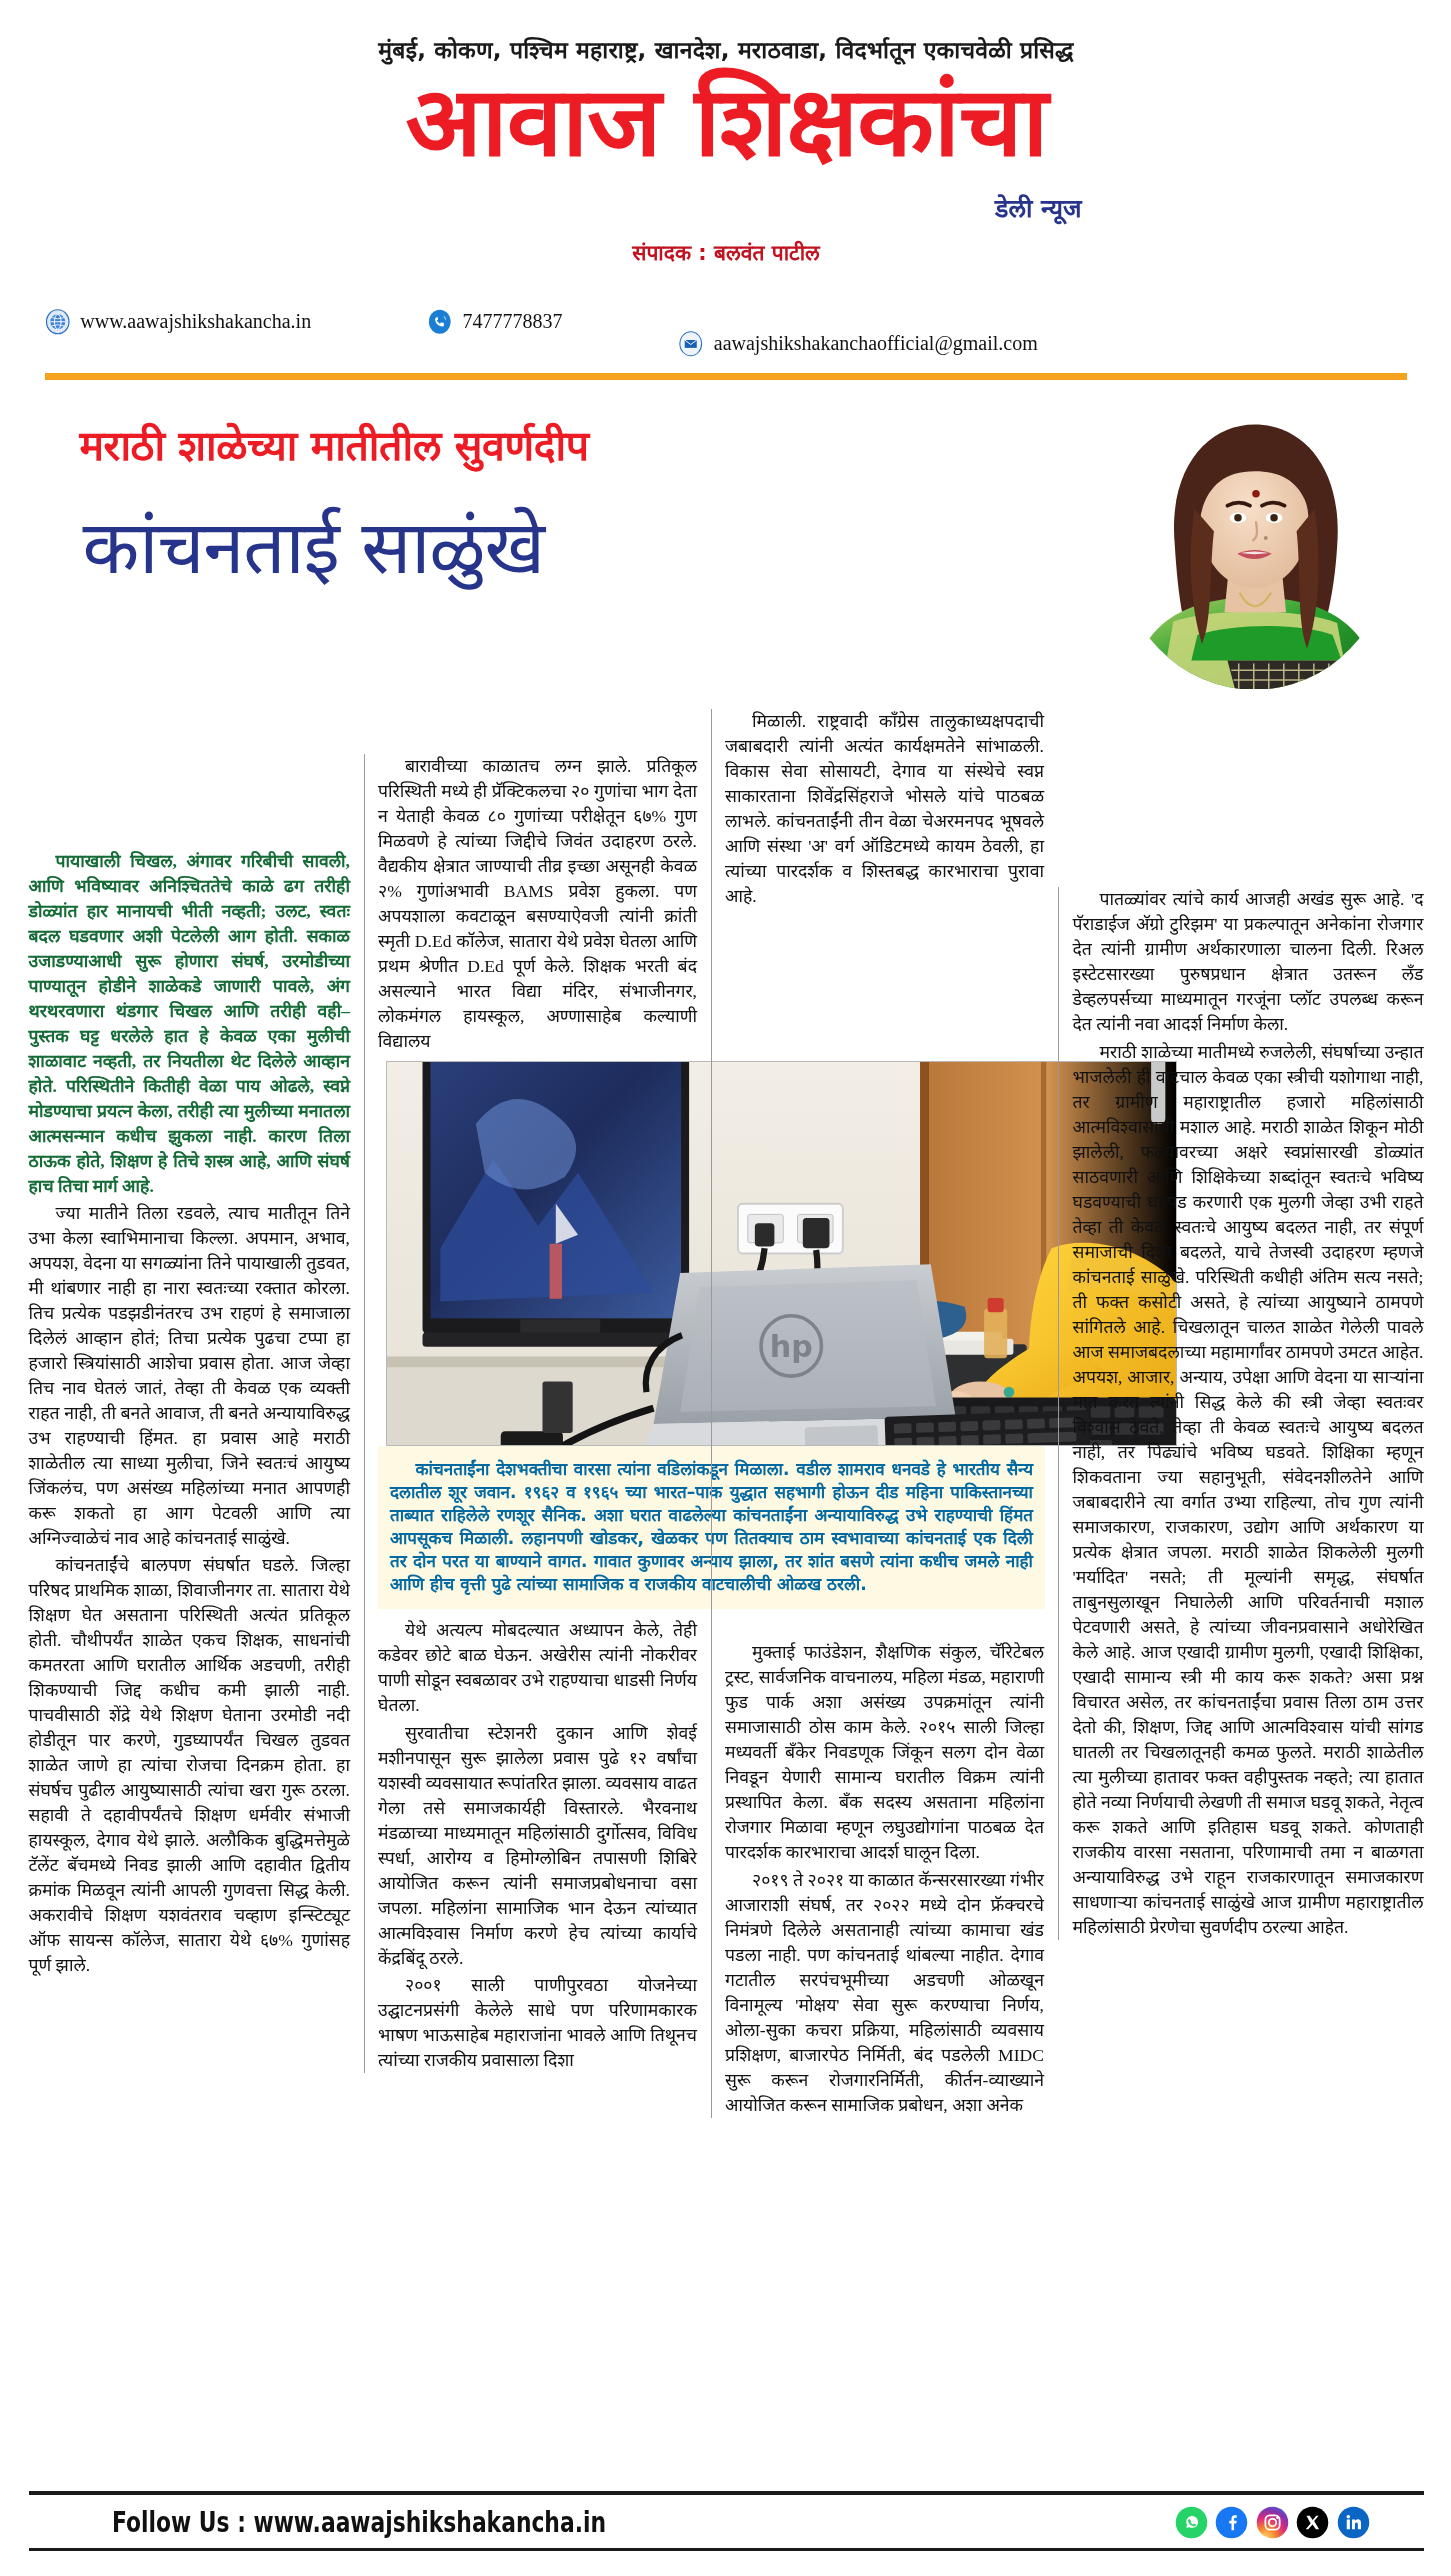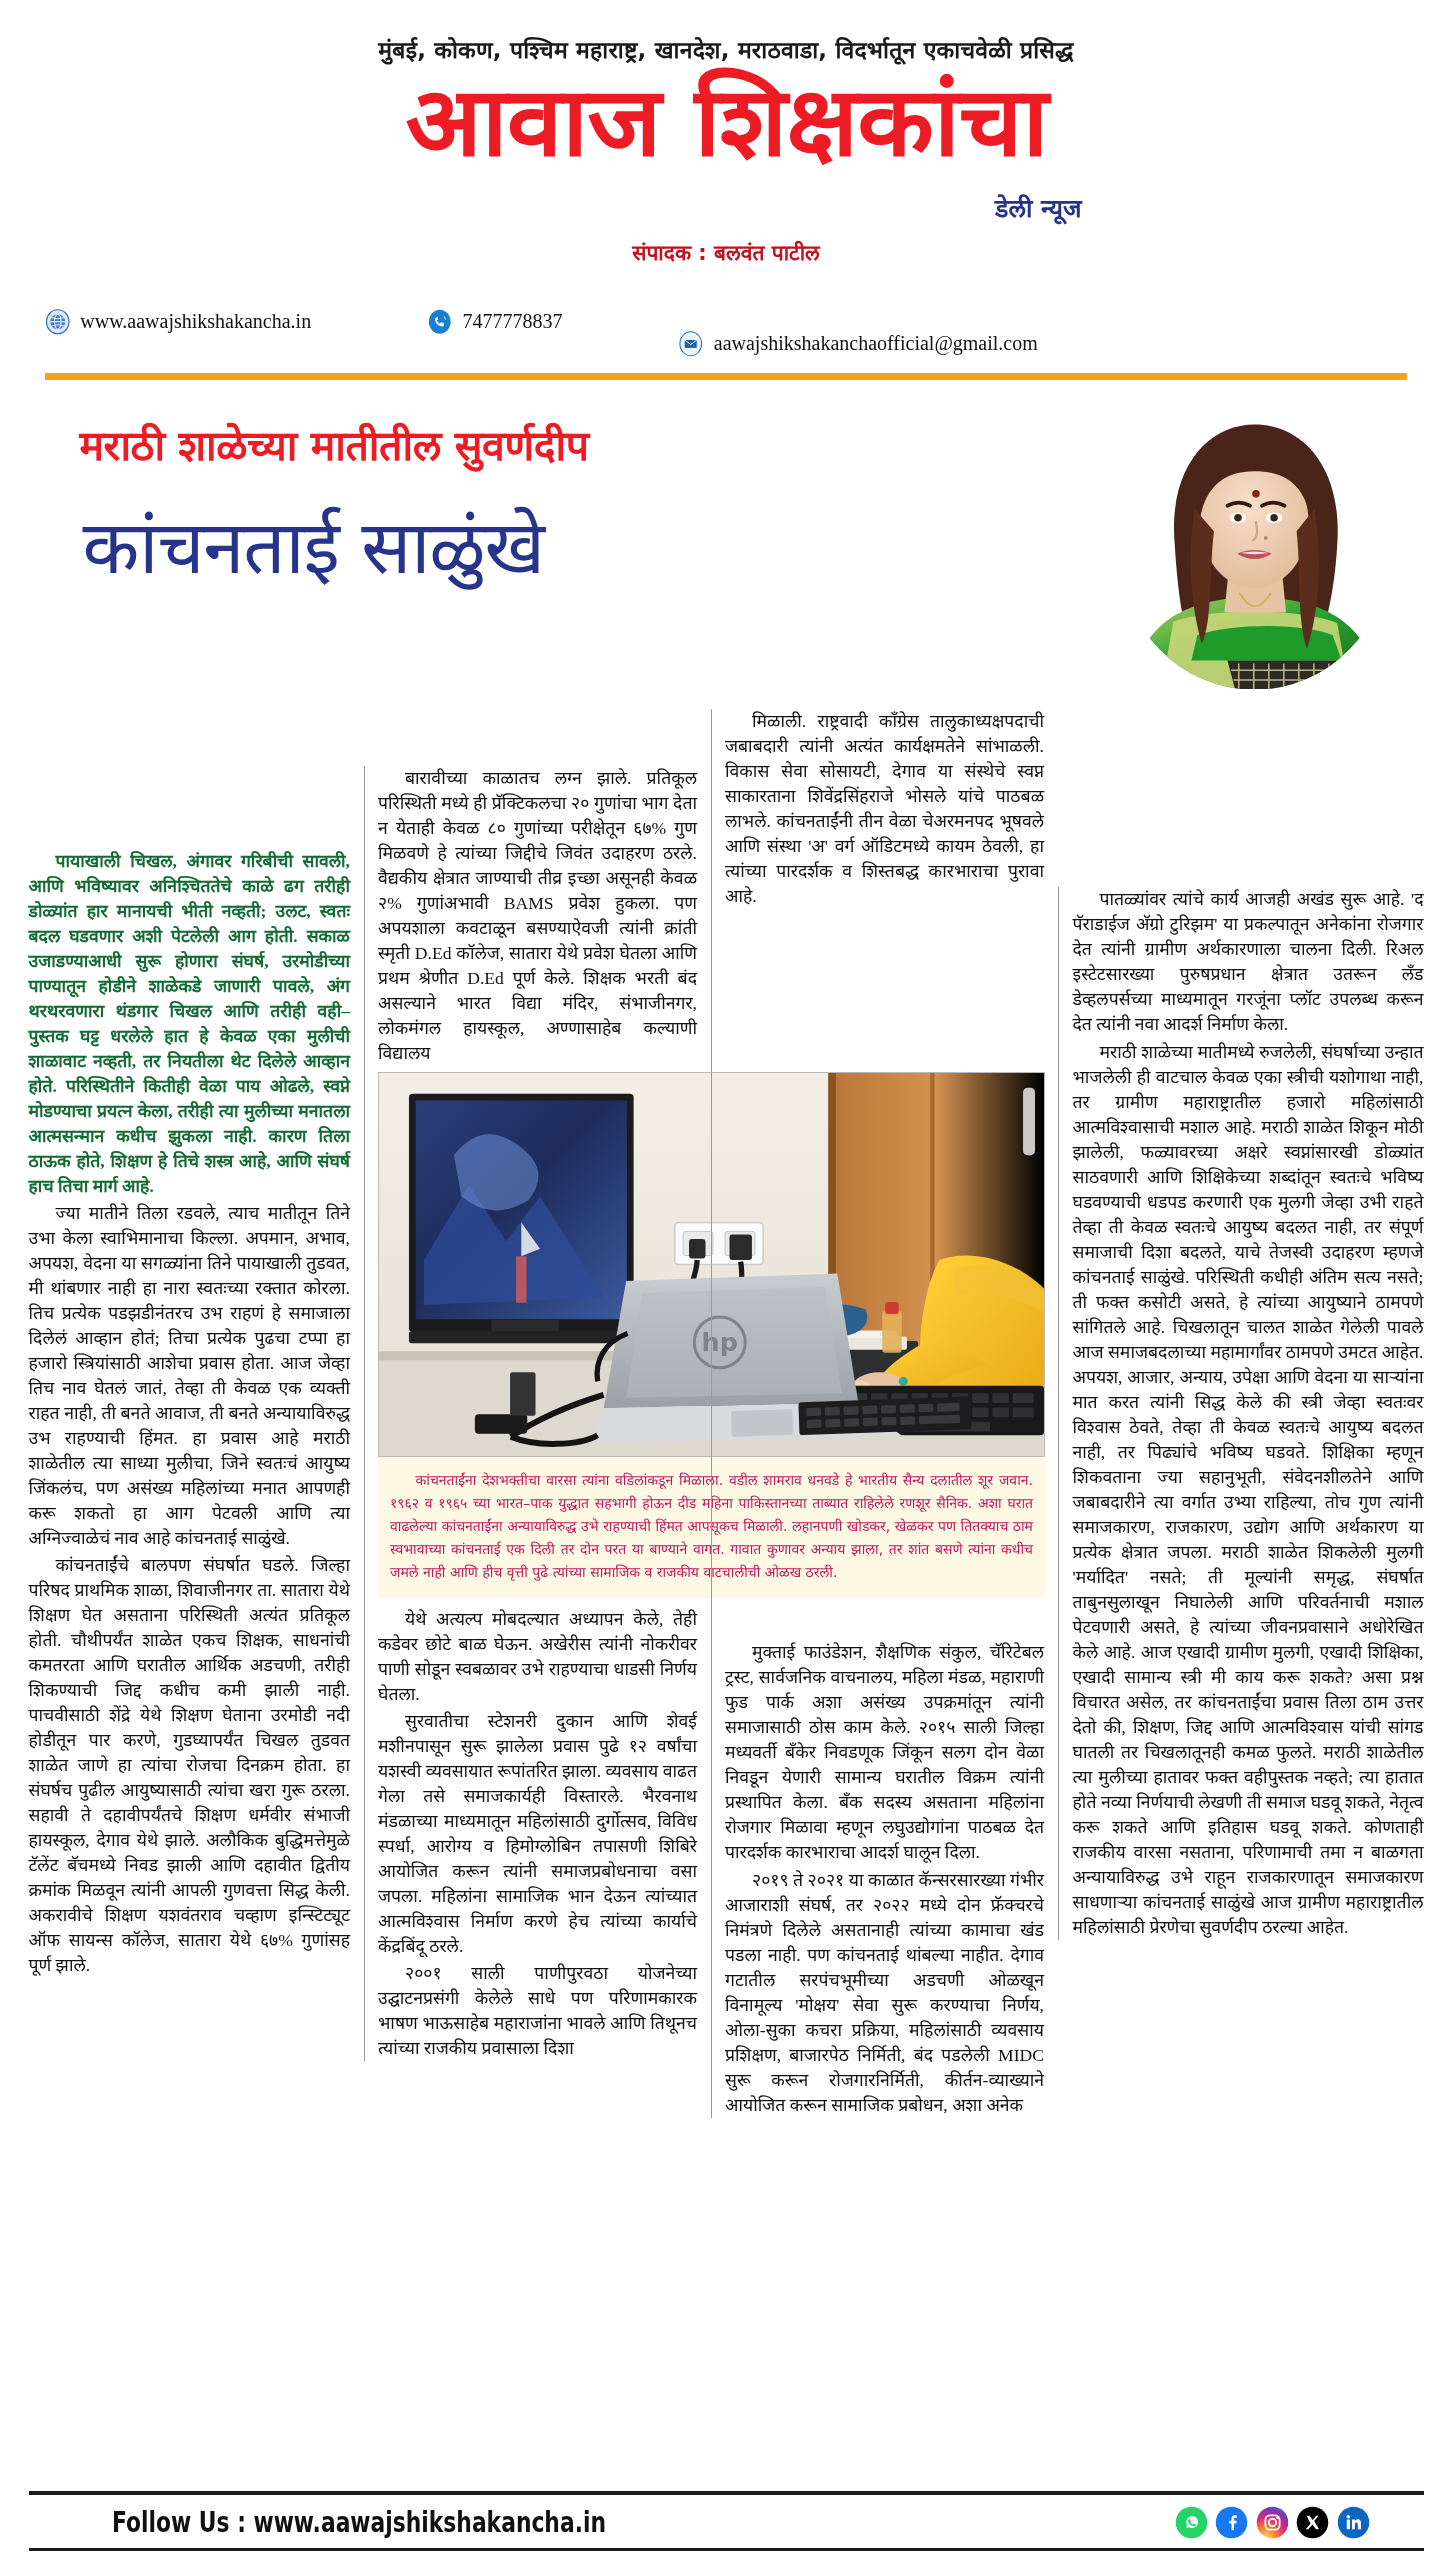--- a/index.html
+++ b/index.html
@@ -172,26 +172,26 @@
   
   .caption-box{
     background:#fdf9e3;
     padding:12px 12px 13.5px 12px;
     box-sizing:border-box;
     margin-top:0px;
   }
   .caption-box p{
     margin:0;
     font-family:"DejaVu Sans","Liberation Sans",sans-serif;
-    font-weight:400;
-    font-size:14px;
+    font-weight:700;
+    font-size:17px;
     line-height:23px;
     text-align:justify;
     text-indent:25.5px;
-    color:#be185d;
+    color:#0369a1;
   }
 
   
   .footer{
     position:absolute;
     left:28.5px;right:28.5px;
     bottom:25.5px;
   }
   .foot-rule{height:3.8px;background:#1a1a1a;}
   .foot-inner{
@@ -340,21 +340,21 @@
 
     <div class="col col-1">
       <p class="body lead">पायाखाली चिखल, अंगावर गरिबीची सावली, आणि भविष्यावर अनिश्चिततेचे काळे ढग तरीही डोळ्यांत हार मानायची भीती नव्हती; उलट, स्वतः बदल घडवणार अशी पेटलेली आग होती. सकाळ उजाडण्याआधी सुरू होणारा संघर्ष, उरमोडीच्या पाण्यातून होडीने शाळेकडे जाणारी पावले, अंग थरथरवणारा थंडगार चिखल आणि तरीही वही–पुस्तक घट्ट धरलेले हात हे केवळ एका मुलीची शाळावाट नव्हती, तर नियतीला थेट दिलेले आव्हान होते. परिस्थितीने कितीही वेळा पाय ओढले, स्वप्ने मोडण्याचा प्रयत्न केला, तरीही त्या मुलीच्या मनातला आत्मसन्मान कधीच झुकला नाही. कारण तिला ठाऊक होते, शिक्षण हे तिचे शस्त्र आहे, आणि संघर्ष हाच तिचा मार्ग आहे.</p>
       <p class="body">ज्या मातीने तिला रडवले, त्याच मातीतून तिने उभा केला स्वाभिमानाचा किल्ला. अपमान, अभाव, अपयश, वेदना या सगळ्यांना तिने पायाखाली तुडवत, मी थांबणार नाही हा नारा स्वतःच्या रक्तात कोरला. तिच प्रत्येक पडझडीनंतरच उभ राहणं हे समाजाला दिलेलं आव्हान होतं; तिचा प्रत्येक पुढचा टप्पा हा हजारो स्त्रियांसाठी आशेचा प्रवास होता. आज जेव्हा तिच नाव घेतलं जातं, तेव्हा ती केवळ एक व्यक्ती राहत नाही, ती बनते आवाज, ती बनते अन्यायाविरुद्ध उभ राहण्याची हिंमत. हा प्रवास आहे मराठी शाळेतील त्या साध्या मुलीचा, जिने स्वतःचं आयुष्य जिंकलंच, पण असंख्य महिलांच्या मनात आपणही करू शकतो हा आग पेटवली आणि त्या अग्निज्वाळेचं नाव आहे कांचनताई साळुंखे.</p>
       <p class="body">कांचनताईंचे बालपण संघर्षात घडले. जिल्हा परिषद प्राथमिक शाळा, शिवाजीनगर ता. सातारा येथे शिक्षण घेत असताना परिस्थिती अत्यंत प्रतिकूल होती. चौथीपर्यंत शाळेत एकच शिक्षक, साधनांची कमतरता आणि घरातील आर्थिक अडचणी, तरीही शिकण्याची जिद्द कधीच कमी झाली नाही. पाचवीसाठी शेंद्रे येथे शिक्षण घेताना उरमोडी नदी होडीतून पार करणे, गुडघ्यापर्यंत चिखल तुडवत शाळेत जाणे हा त्यांचा रोजचा दिनक्रम होता. हा संघर्षच पुढील आयुष्यासाठी त्यांचा खरा गुरू ठरला. सहावी ते दहावीपर्यंतचे शिक्षण धर्मवीर संभाजी हायस्कूल, देगाव येथे झाले. अलौकिक बुद्धिमत्तेमुळे टॅलेंट बॅचमध्ये निवड झाली आणि दहावीत द्वितीय क्रमांक मिळवून त्यांनी आपली गुणवत्ता सिद्ध केली. अकरावीचे शिक्षण यशवंतराव चव्हाण इन्स्टिट्यूट ऑफ सायन्स कॉलेज, सातारा येथे ६७% गुणांसह पूर्ण झाले.</p>
     </div>
 
     <div class="col col-2">
       <p class="body">बारावीच्या काळातच लग्न झाले. प्रतिकूल परिस्थिती मध्ये ही प्रॅक्टिकलचा २० गुणांचा भाग देता न येताही केवळ ८० गुणांच्या परीक्षेतून ६७% गुण मिळवणे हे त्यांच्या जिद्दीचे जिवंत उदाहरण ठरले. वैद्यकीय क्षेत्रात जाण्याची तीव्र इच्छा असूनही केवळ २% गुणांअभावी BAMS प्रवेश हुकला. पण अपयशाला कवटाळून बसण्याऐवजी त्यांनी क्रांती स्मृती D.Ed कॉलेज, सातारा येथे प्रवेश घेतला आणि प्रथम श्रेणीत D.Ed पूर्ण केले. शिक्षक भरती बंद असल्याने भारत विद्या मंदिर, संभाजीनगर, लोकमंगल हायस्कूल, अण्णासाहेब कल्याणी विद्यालय</p>
 
-      <div class="photo" style="width:667px;margin-left:0;">
+      <div class="photo" style="width:791px;margin-left:8px;">
         <svg viewBox="0 0 888 512" preserveAspectRatio="xMidYMid slice">
           <defs>
             <linearGradient id="wallG" x1="0" y1="0" x2="0" y2="1">
               <stop offset="0%" stop-color="#f3efe7"></stop>
                 <stop offset="100%" stop-color="#e6e0d4"></stop>
             </linearGradient>
             <linearGradient id="woodG" x1="0" y1="0" x2="1" y2="0">
               <stop offset="0%" stop-color="#b8763a"></stop>
                 <stop offset="50%" stop-color="#d3924f"></stop>
                 <stop offset="100%" stop-color="#a968310"></stop>

